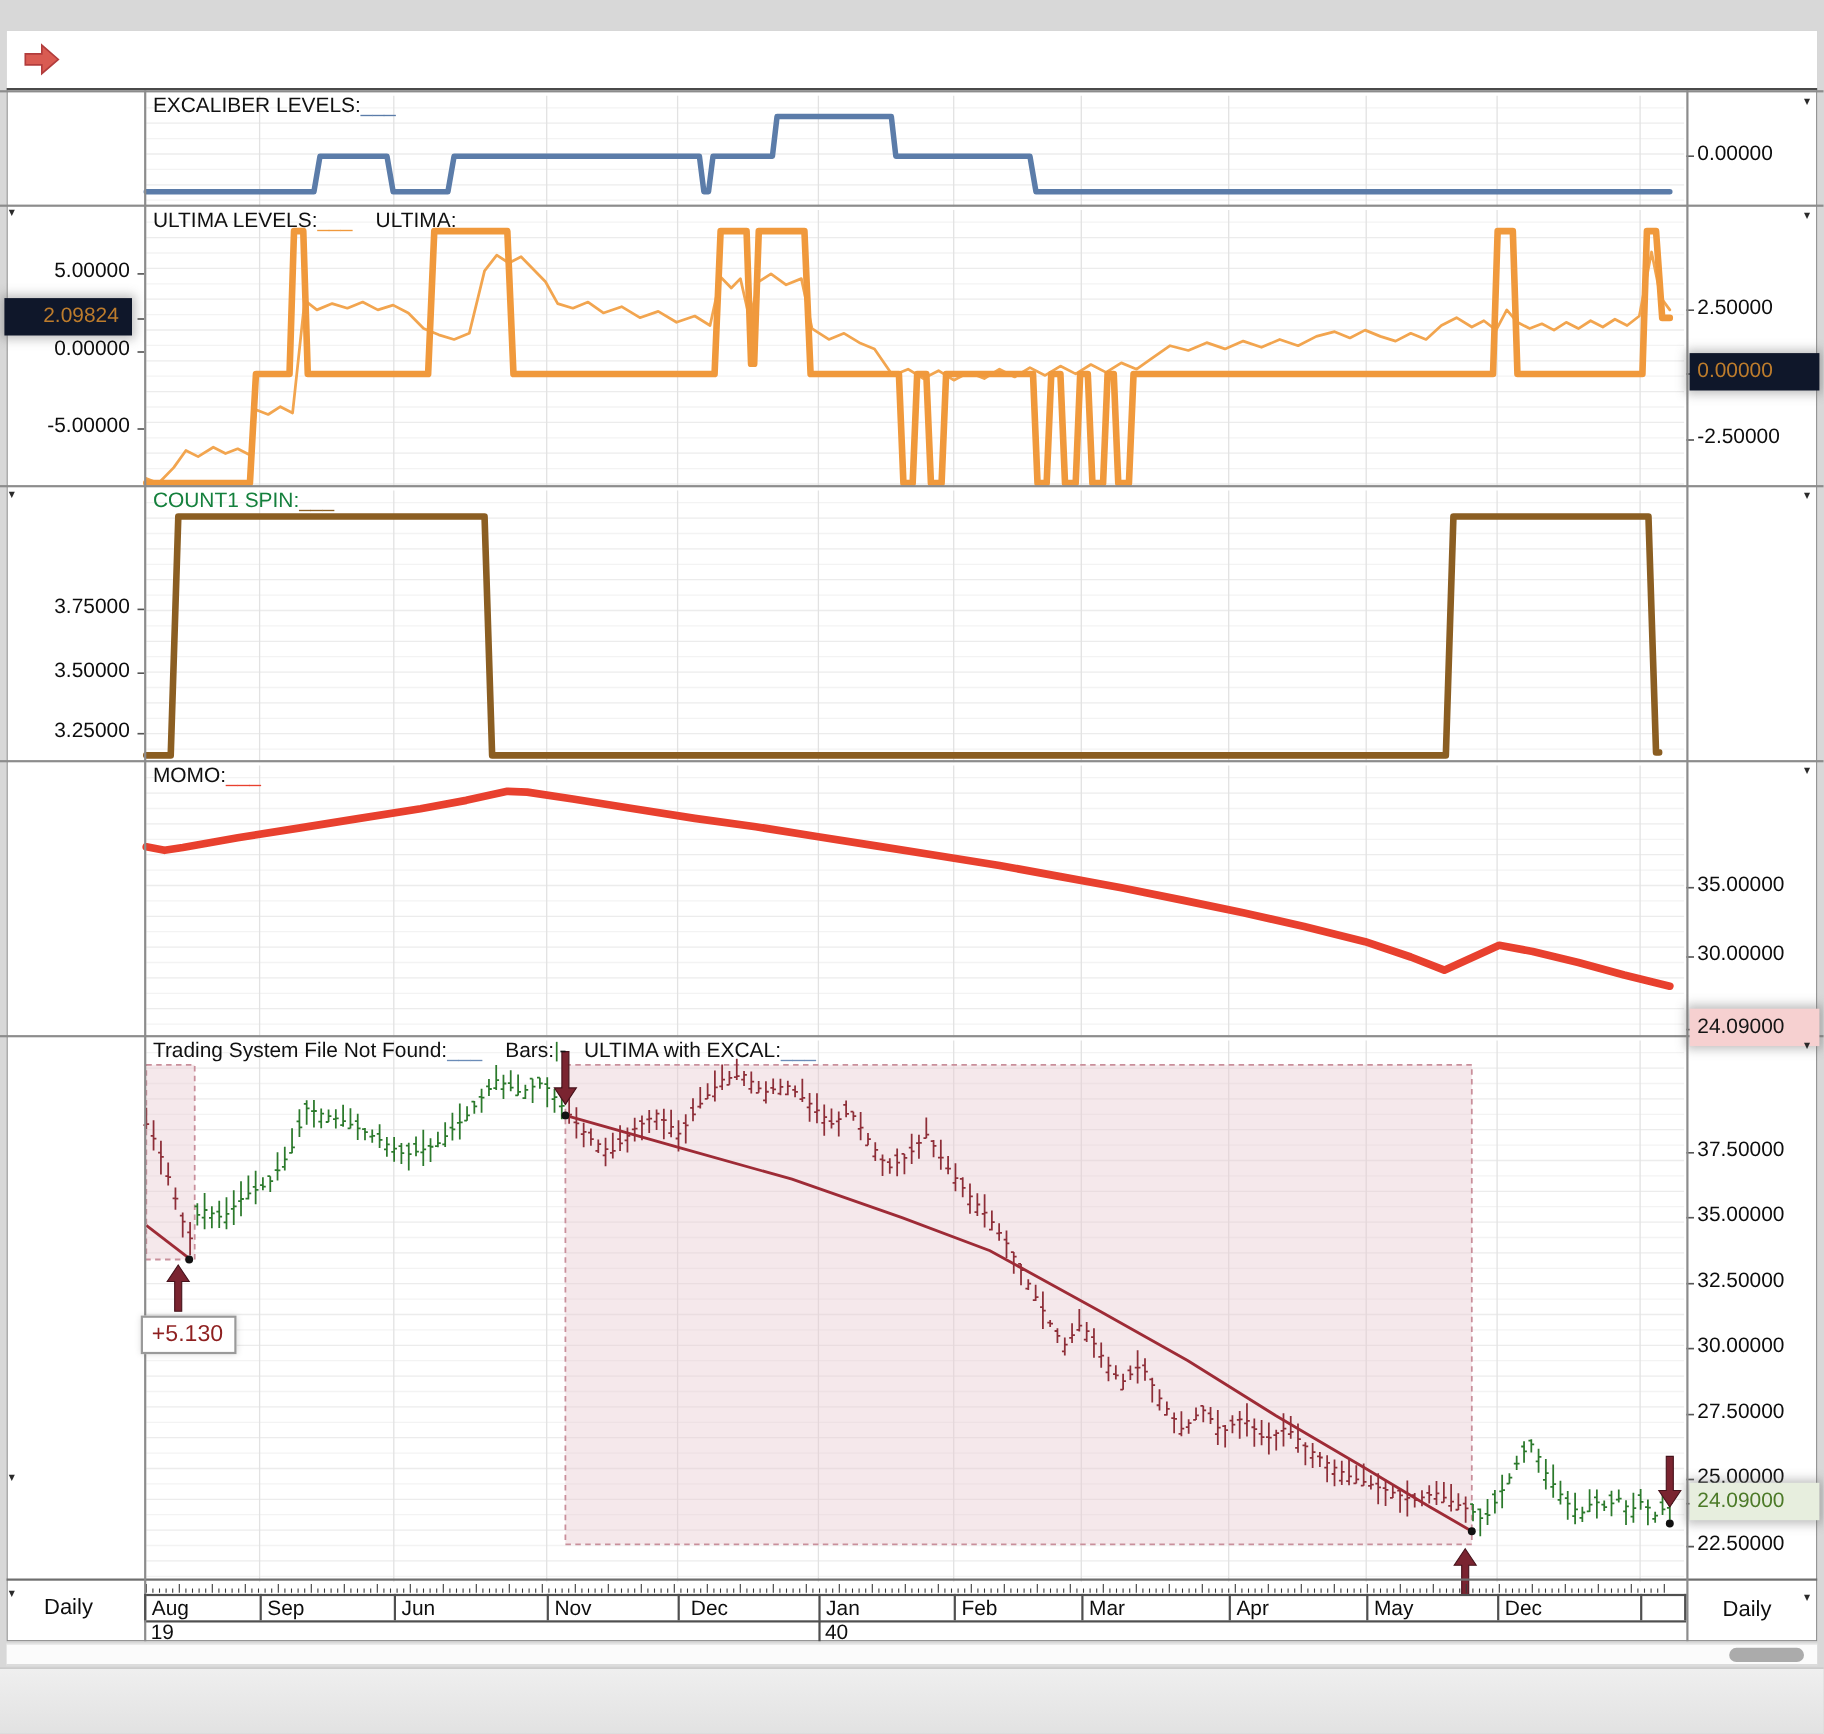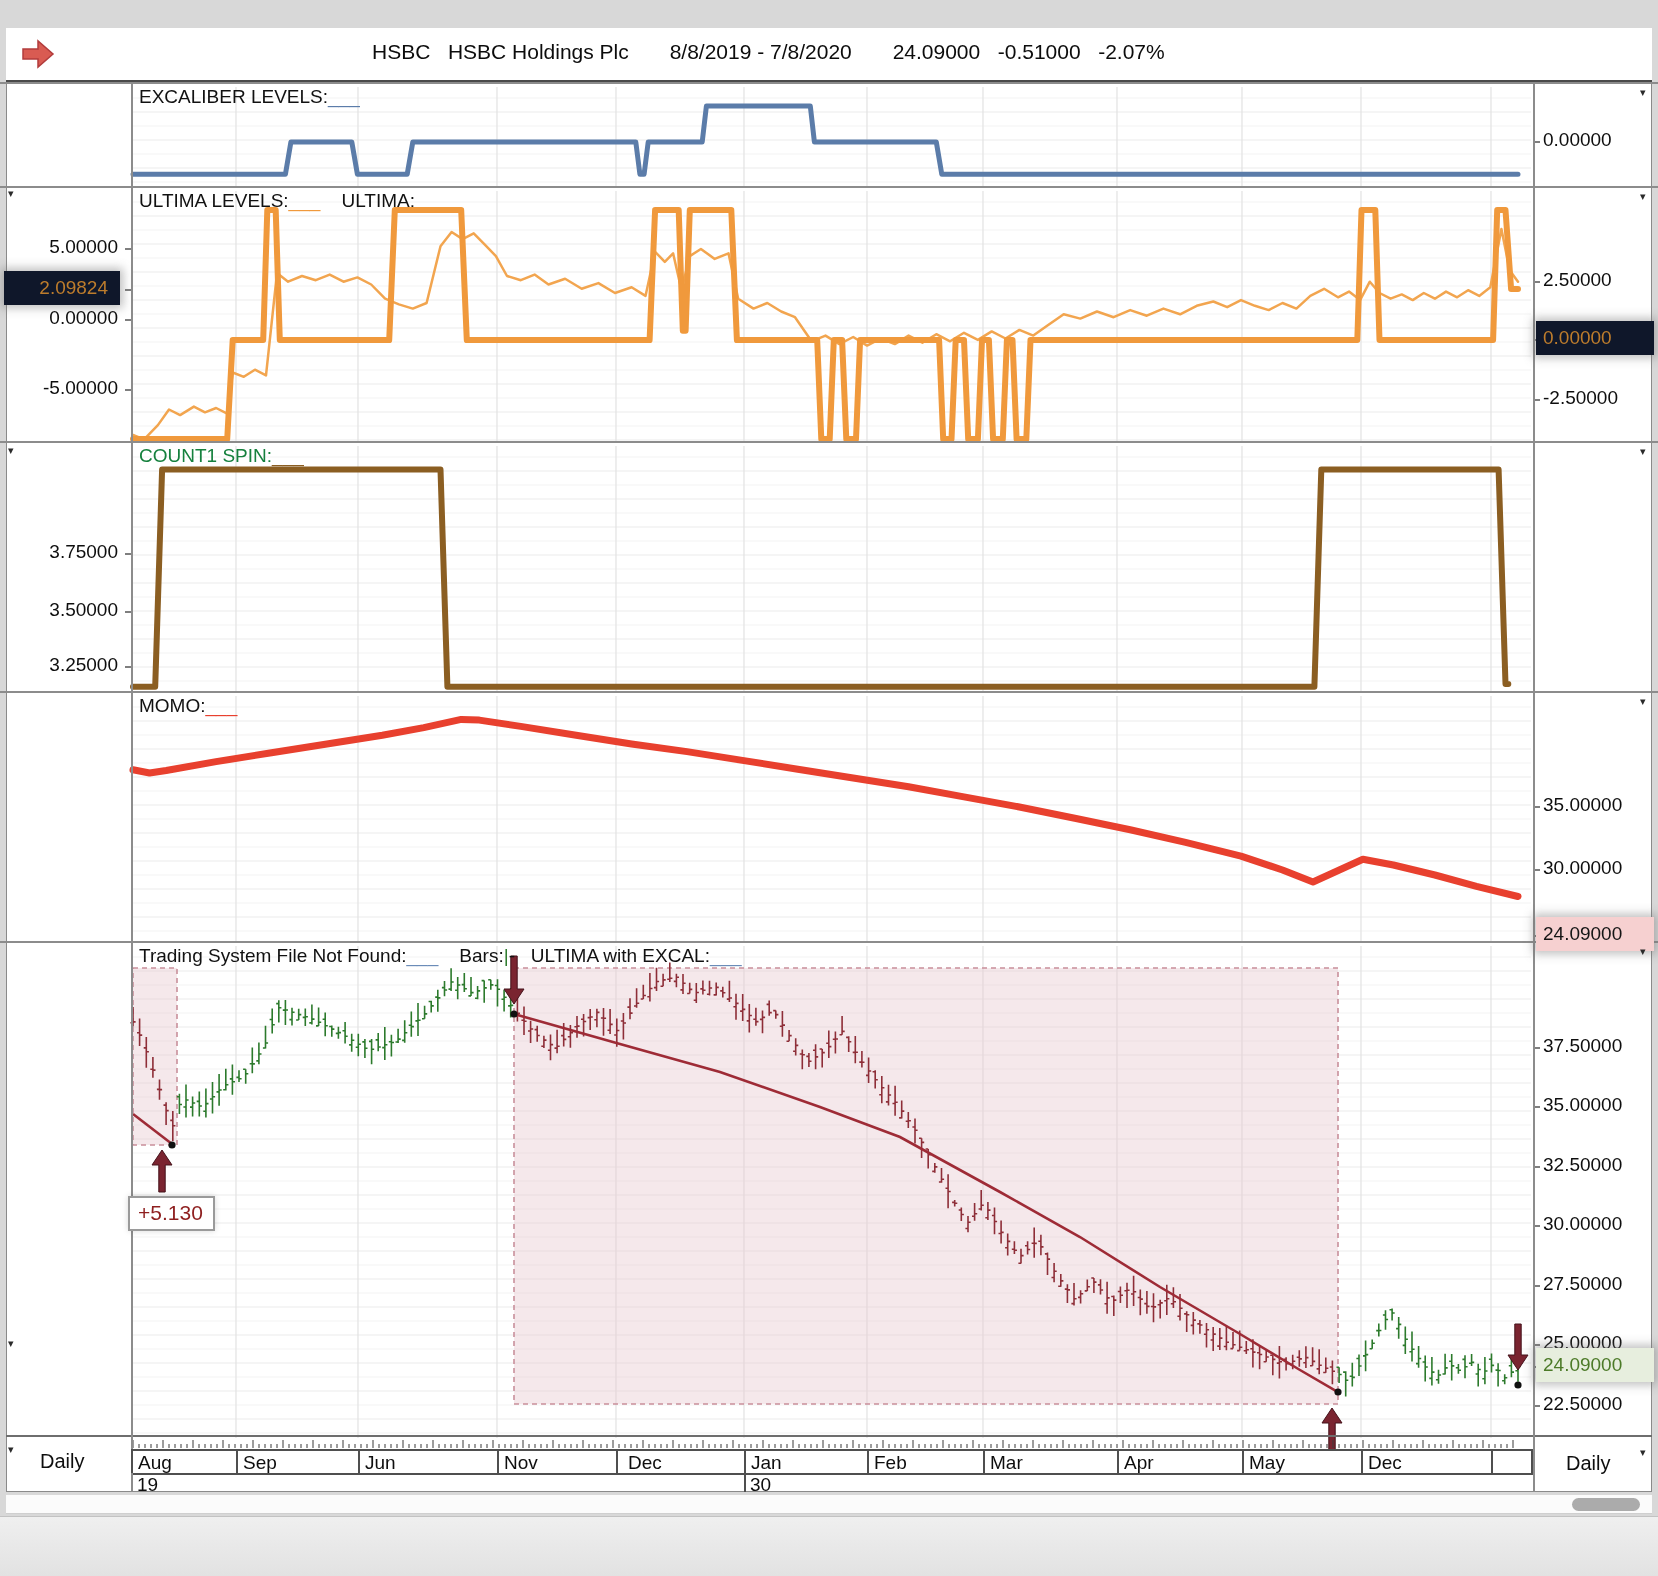--- a/index.html
+++ b/index.html
@@ -37,21 +37,20 @@
 </head>
 <body>
 
 <div id="stage">
   <div class="win"></div>
   <div class="header">
     <svg style="position:absolute;left:14px;top:10px;" width="36" height="32" viewBox="0 0 36 32">
       <polygon points="3,11 18,11 18,3 33,16 18,29 18,21 3,21" fill="#d95b52" stroke="#b23c3c" stroke-width="1.5"></polygon>
     </svg>
   </div>
-  <div class="hdrtext"><span>HSBC</span><span>   </span><span>HSBC Holdings Plc</span><span>       </span><span>8/8/2019 - 7/8/2020</span><span>       </span><span>24.09000</span><span>   </span><span>-0.51000</span><span>   </span><span>-2.07%</span></div>
 
   <div id="panes">
       <div class="pane" style="top: 82px; height: 104px; border-top: 2px solid rgb(140, 140, 140);">
         <svg width="1658" height="104" viewBox="0 82 1658 104">
           <line x1="133" y1="96" x2="1531" y2="96" stroke="#f3f3f3" stroke-width="1.2"></line>
           <line x1="133" y1="110" x2="1531" y2="110" stroke="#ececec" stroke-width="1.2"></line>
           <line x1="133" y1="124" x2="1531" y2="124" stroke="#f3f3f3" stroke-width="1.2"></line>
           <line x1="133" y1="138" x2="1531" y2="138" stroke="#ececec" stroke-width="1.2"></line>
           <line x1="133" y1="152" x2="1531" y2="152" stroke="#f3f3f3" stroke-width="1.2"></line>
           <line x1="133" y1="166" x2="1531" y2="166" stroke="#ececec" stroke-width="1.2"></line>
@@ -537,21 +536,21 @@
       <div class="monthlabel" style="left: 990px;">Mar</div>
       <div class="mcell" style="left: 1117px; width: 125px;"></div>
       <div class="monthlabel" style="left: 1124px;">Apr</div>
       <div class="mcell" style="left: 1242px; width: 119px;"></div>
       <div class="monthlabel" style="left: 1249px;">May</div>
       <div class="mcell" style="left: 1361px; width: 130px;"></div>
       <div class="monthlabel" style="left: 1368px;">Dec</div>
       <div class="mcell" style="left: 1491px; width: 42px;"></div>
       <div class="mcell" style="left: 1531px; width: 2px;"></div>
       <div class="yearlabel" style="left: 137px;">19</div>
-      <div class="yearlabel" style="left: 750px;">30</div>
+      <div class="yearlabel" style="left: 750px;">40</div>
       <div class="vline" style="left: 744px; top: 1473px; height: 19px; width: 1.5px; background: rgb(79, 79, 79);"></div>
     </div>
 
   <div class="vline" style="left:131px;top:82px;height:1410px;"></div>
   <div class="vline" style="left:1533px;top:82px;height:1410px;"></div>
 
   <div class="daily" style="left:40px;top:1450px;">Daily</div>
   <div class="daily" style="left:1566px;top:1452px;">Daily</div>
 
   <div class="scrollstrip"></div>

